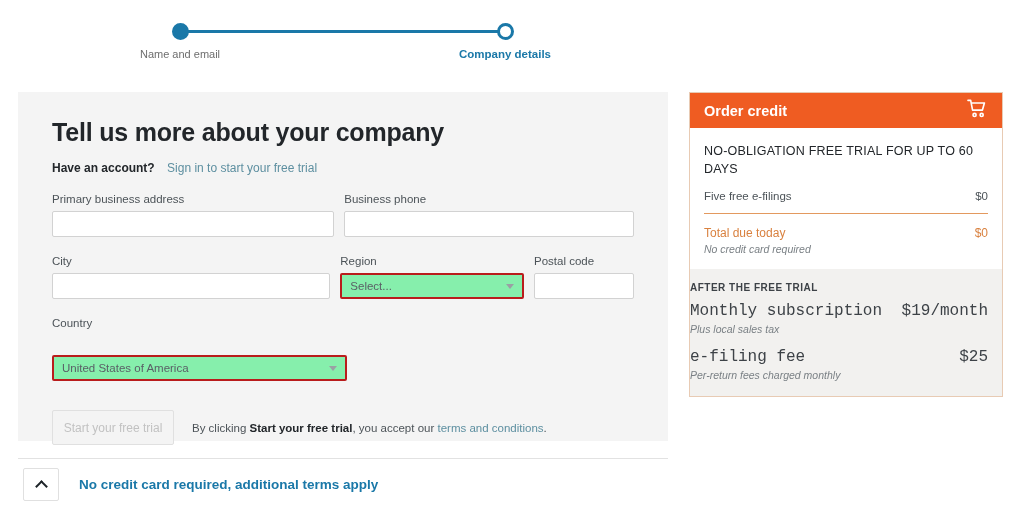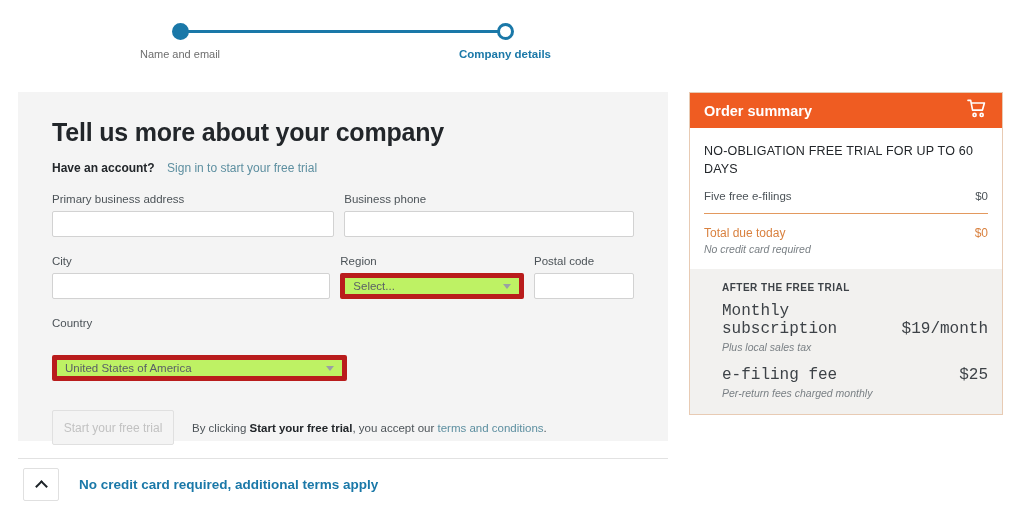--- a/index.html
+++ b/index.html
@@ -112,22 +112,22 @@
     border: 1px solid #d2d2d2;
     border-radius: 2px;
     font-size: 11.5px;
     color: #333;
     padding: 0 8px;
     font-family: "Liberation Sans", sans-serif;
     outline: none;
   }
   .select-box {
     height: 26px;
-    background: #bef264;
-    border: 5px solid #b91c1c;
+    background: #86efac;
+    border: 2px solid #b91c1c;
     border-radius: 2px;
     font-size: 11.5px;
     color: #5a6066;
     padding: 0 8px;
     display: flex;
     align-items: center;
     justify-content: space-between;
     cursor: pointer;
   }
   .caret {
@@ -224,21 +224,21 @@
   }
   .sub-note {
     font-size: 10.5px;
     color: #7a8085;
     font-style: italic;
     margin-top: 3px;
   }
   .after-section {
     background: #f2f1ef;
     margin: 14px -14px 0 -14px;
-    padding: 13px 14px 15px 32px;
+    padding: 13px 14px 15px 0;
   }
   .after-title {
     font-size: 10px;
     font-weight: bold;
     color: #3d4247;
     letter-spacing: 0.5px;
     margin-bottom: 9px;
   }
   .after-row {
     display: flex;
@@ -363,21 +363,21 @@
       <button class="trial-btn">Start your free trial</button>
       <div class="terms-text">
         <span>By clicking </span><b>Start your free trial</b><span>, you accept our </span><a class="terms-link" href="#">terms and conditions</a><span>.</span>
       </div>
     </div>
   </div>
 
   <div class="order-panel">
 
     <div class="order-head">
-      <span class="order-head-title">Order summary</span>
+      <span class="order-head-title">Order credit</span>
       <span>
         <svg width="21" height="19" viewBox="0 0 24 22" fill="none" stroke="#ffffff" stroke-width="1.9" stroke-linecap="round" stroke-linejoin="round">
           <path d="M1 1.6h3.1l2.2 11.2h11.4l2.3-8.2H5.2"></path>
           <circle cx="8.6" cy="18.4" r="1.8"></circle>
           <circle cx="16.8" cy="18.4" r="1.8"></circle>
         </svg>
       </span>
     </div>
 
     <div class="order-body">

